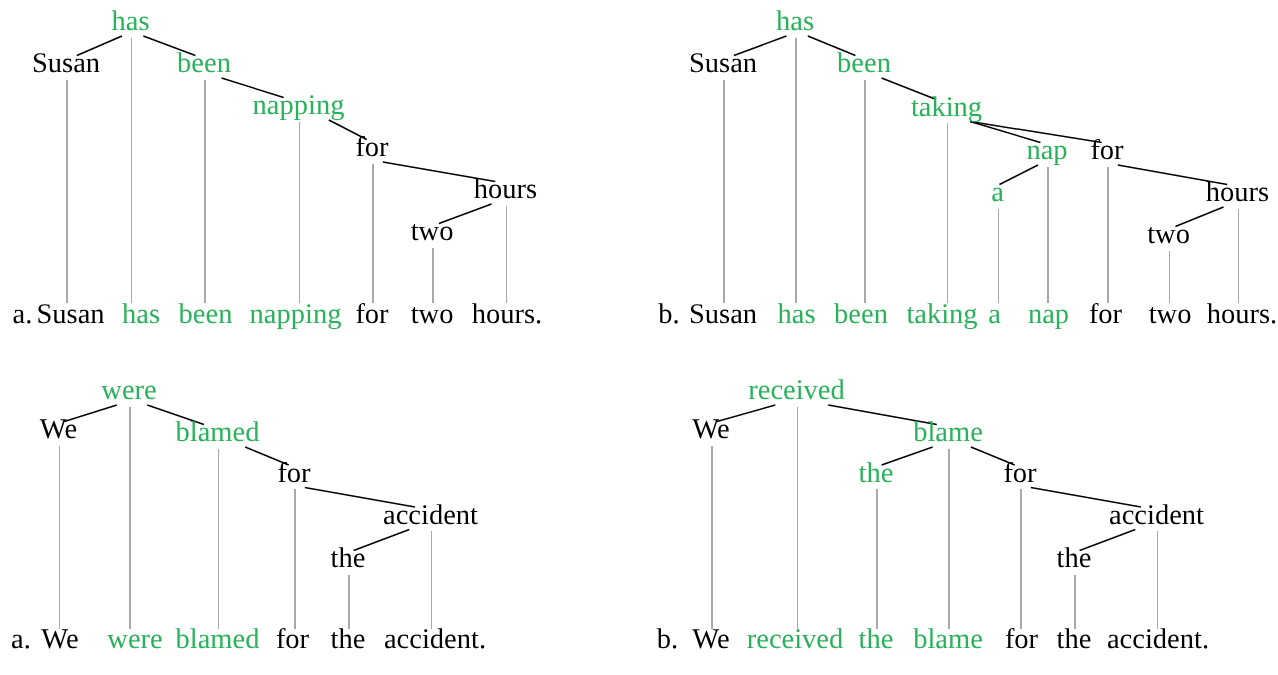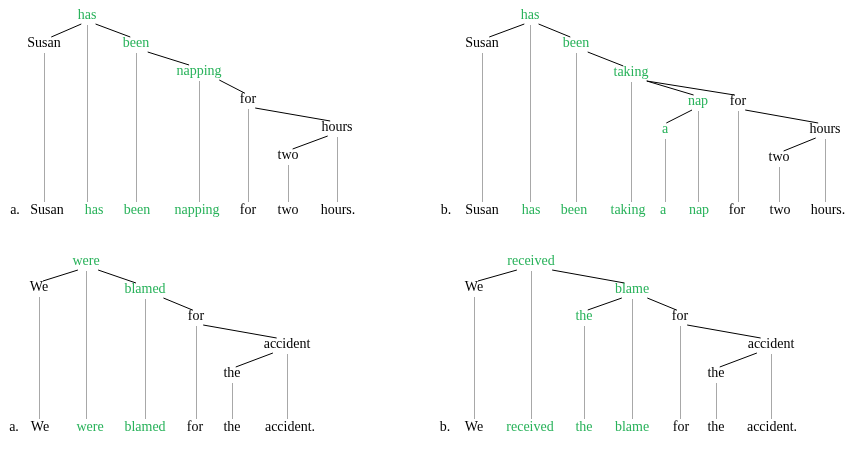--- a/index.html
+++ b/index.html
@@ -3,21 +3,21 @@
 <meta charset="utf-8">
 <style>
   html, body { margin: 0; padding: 0; background: #ffffff; }
   #canvas {
     position: relative;
     width: 852px;
     height: 450px;
     background: var(--bg, #ffffff);
     overflow: hidden;
     font-family: "Liberation Serif", "DejaVu Serif", serif;
-    font-size: 14px;
+    font-size: 19px;
   }
   #lines { position: absolute; left: 0; top: 0; width: 852px; height: 450px; }
   .w {
     position: absolute;
     transform: translateX(-50%);
     white-space: nowrap;
     line-height: 14px;
     color: var(--ink, #000000);
   }
   .g { color: var(--hl, #28b25a); }

